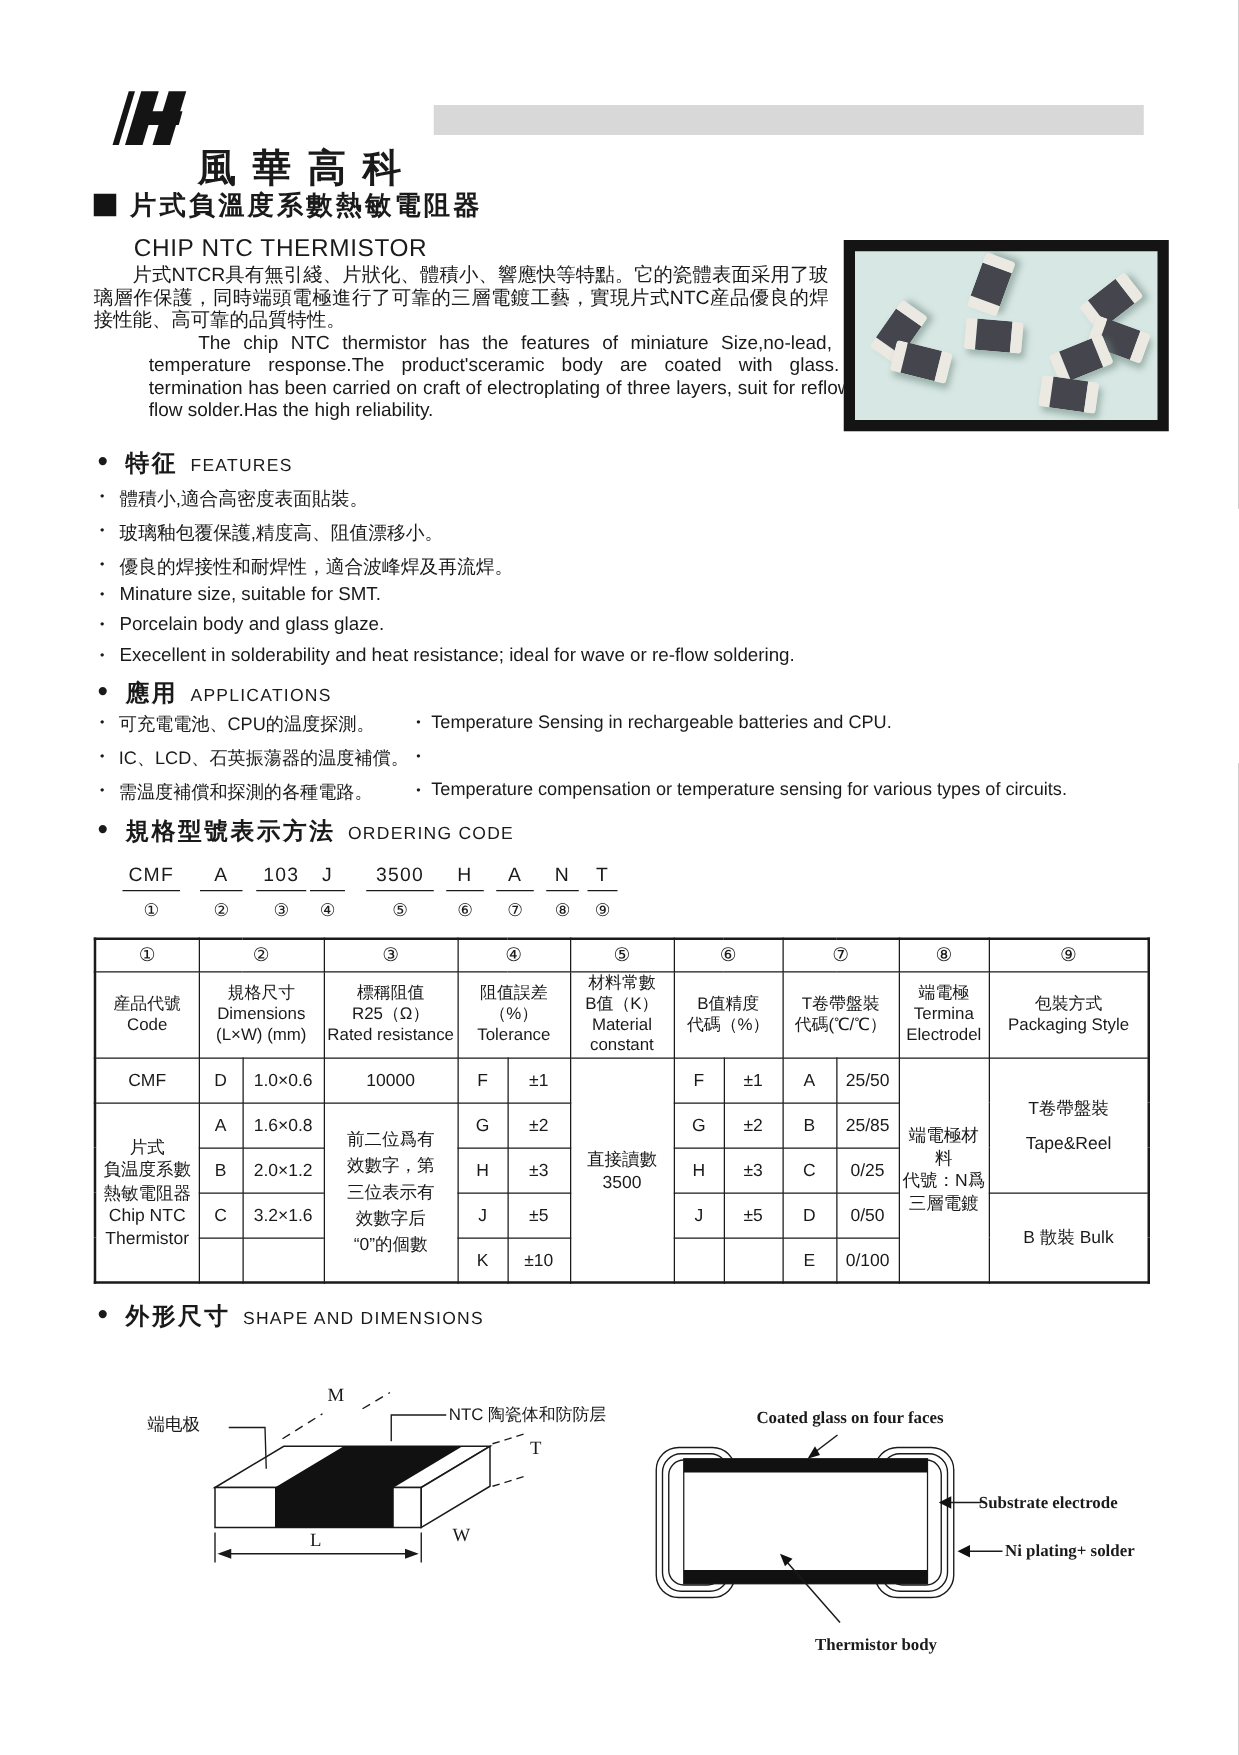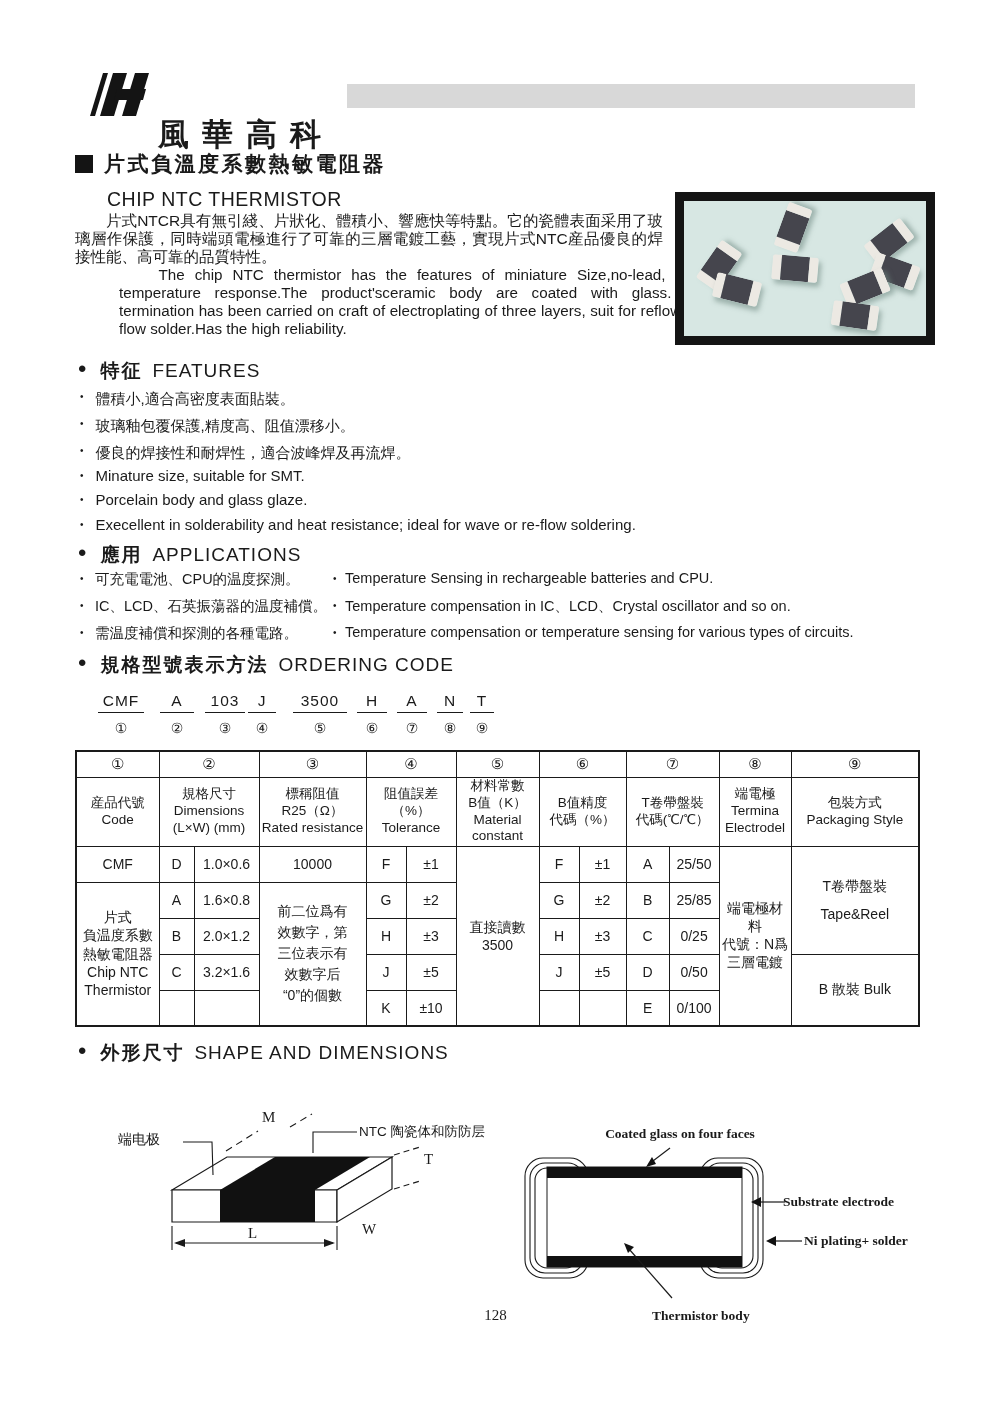--- a/index.html
+++ b/index.html
@@ -21,21 +21,21 @@
   
   .photo{border:9px solid #141414;background:#d7e7e3;box-sizing:border-box;overflow:hidden;}
   .chip{position:absolute;width:46px;height:25px;display:flex;border-radius:3px;overflow:hidden;
         box-shadow:3px 4px 5px rgba(110,135,128,.55);}
   .chip .cap{width:9px;background:#ece9e3;}
   .chip .bod{flex:1;background:#45454d;}
   
   .sect{display:flex;align-items:baseline;white-space:nowrap;}
   .sect .dot{font-size:24px;line-height:20px;margin-right:14px;}
   .sect-zh{font-size:19px;font-weight:600;letter-spacing:2px;margin-right:10px;}
-  .sect-en{font-size:19px;letter-spacing:1px;}
+  .sect-en{font-size:14px;letter-spacing:1px;}
   
   .li{white-space:nowrap;font-size:15px;}
   .li .mini{font-size:10px;vertical-align:4px;margin-right:12px;}
   .li .mini.low{vertical-align:2px;}
   .approw{font-size:14.5px;white-space:nowrap;}
   .approw .zh{position:absolute;left:20px;}
   .approw .dotz{position:absolute;left:5px;font-size:10px;top:3px;}
   .approw .dote{position:absolute;left:258px;font-size:10px;top:3px;}
   .approw .en{position:absolute;left:270px;}
   
@@ -143,21 +143,20 @@
   <div class="abs approw" style="left:75px;top:570px;width:900px;height:20px;">
     <span class="dotz">•</span>
       <span class="zh">可充電電池、CPU的温度探測。</span>
     <span class="dote">•</span>
       <span class="en">Temperature Sensing in rechargeable batteries and CPU.</span>
   </div>
   <div class="abs approw" style="left:75px;top:597px;width:900px;height:20px;">
     <span class="dotz">•</span>
       <span class="zh">IC、LCD、石英振蕩器的温度補償。</span>
     <span class="dote">•</span>
-      <span class="en">Temperature compensation in IC、LCD、Crystal oscillator and so on.</span>
   </div>
   <div class="abs approw" style="left:75px;top:624px;width:900px;height:20px;">
     <span class="dotz">•</span>
       <span class="zh">需温度補償和探測的各種電路。</span>
     <span class="dote">•</span>
       <span class="en">Temperature compensation or temperature sensing for various types of circuits.</span>
   </div>
 
   <div class="abs sect" style="left:78px;top:652px;">
     <span class="dot">•</span>
@@ -390,15 +389,14 @@
       <polygon points="246,82 256,77 256,87" fill="#111111"></polygon>
       <polygon points="261,121 271,116 271,126" fill="#111111"></polygon>
       <polygon points="119,123 123,133 129,127" fill="#111111"></polygon>
     </svg>
     <div class="dlabel bserif" style="left:95px;top:6px;width:160px;text-align:center;">Coated glass on four faces</div>
     <div class="dlabel bserif" style="left:278px;top:74px;">Substrate electrode</div>
     <div class="dlabel bserif" style="left:299px;top:113px;">Ni plating+ solder</div>
     <div class="dlabel bserif" style="left:147px;top:188px;">Thermistor body</div>
   </div>
 
-  <div class="abs pageno" style="left:0;top:1307px;width:991px;">128</div>
 
 </div>
 
 </body></html>

